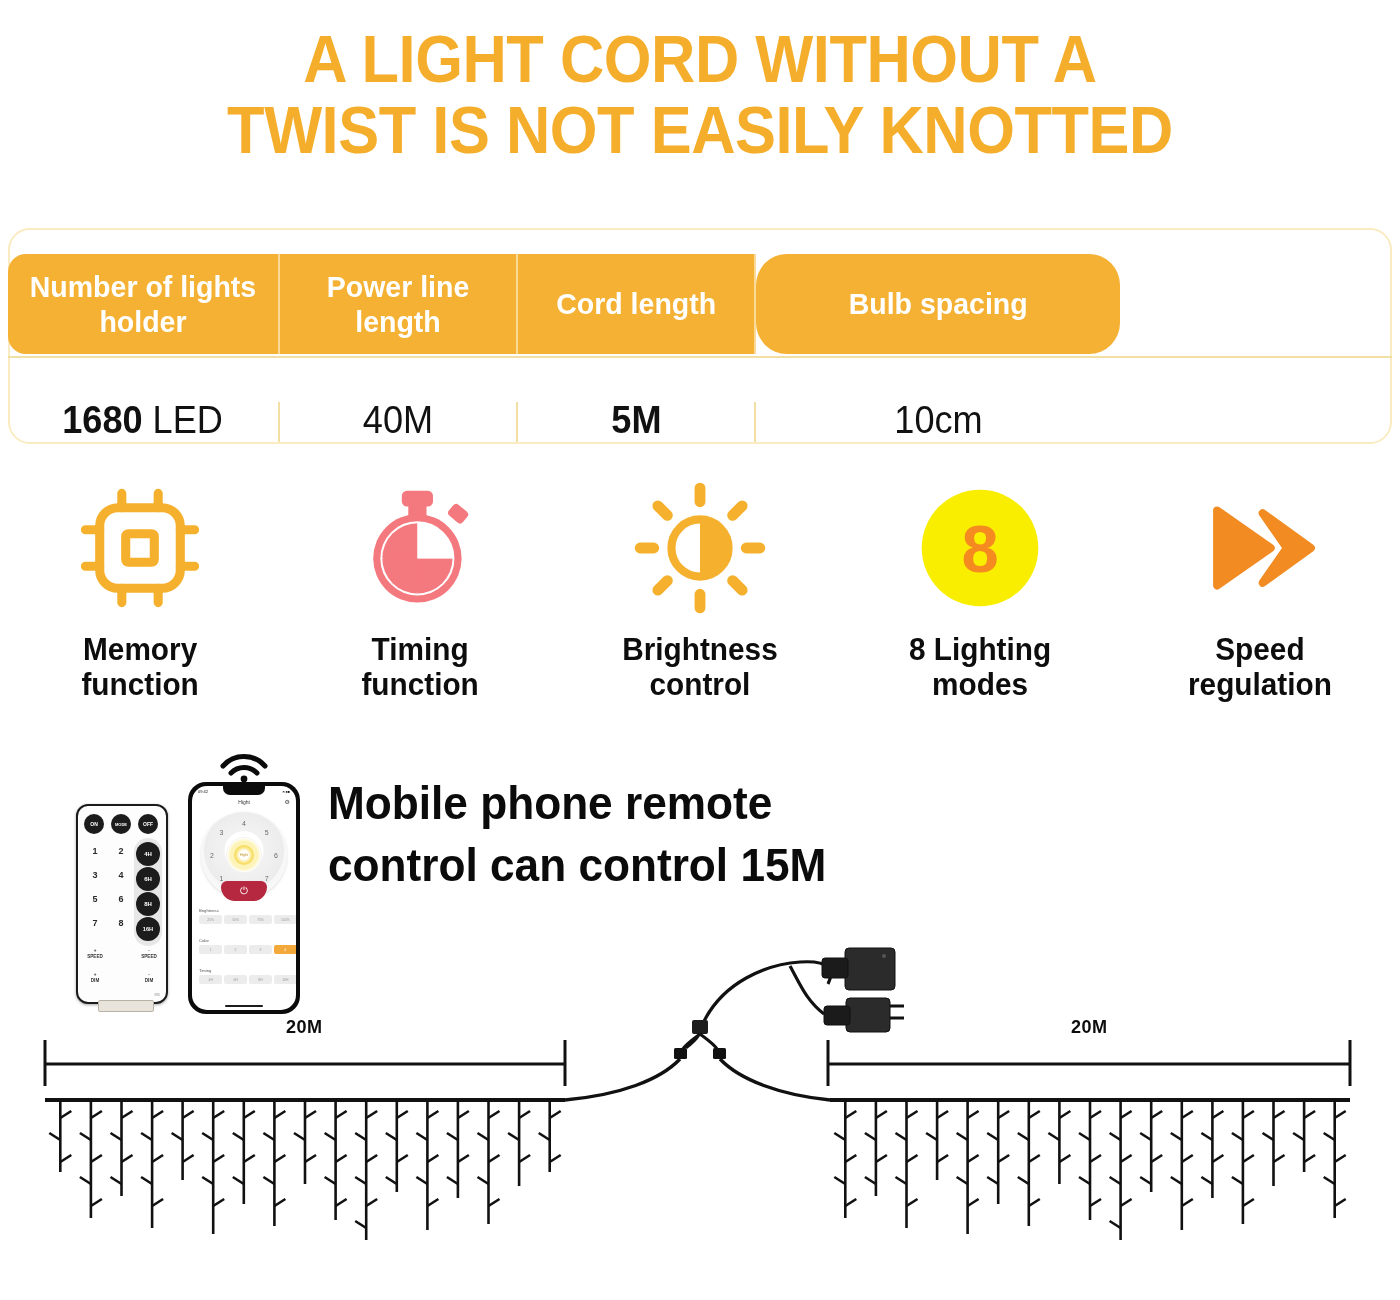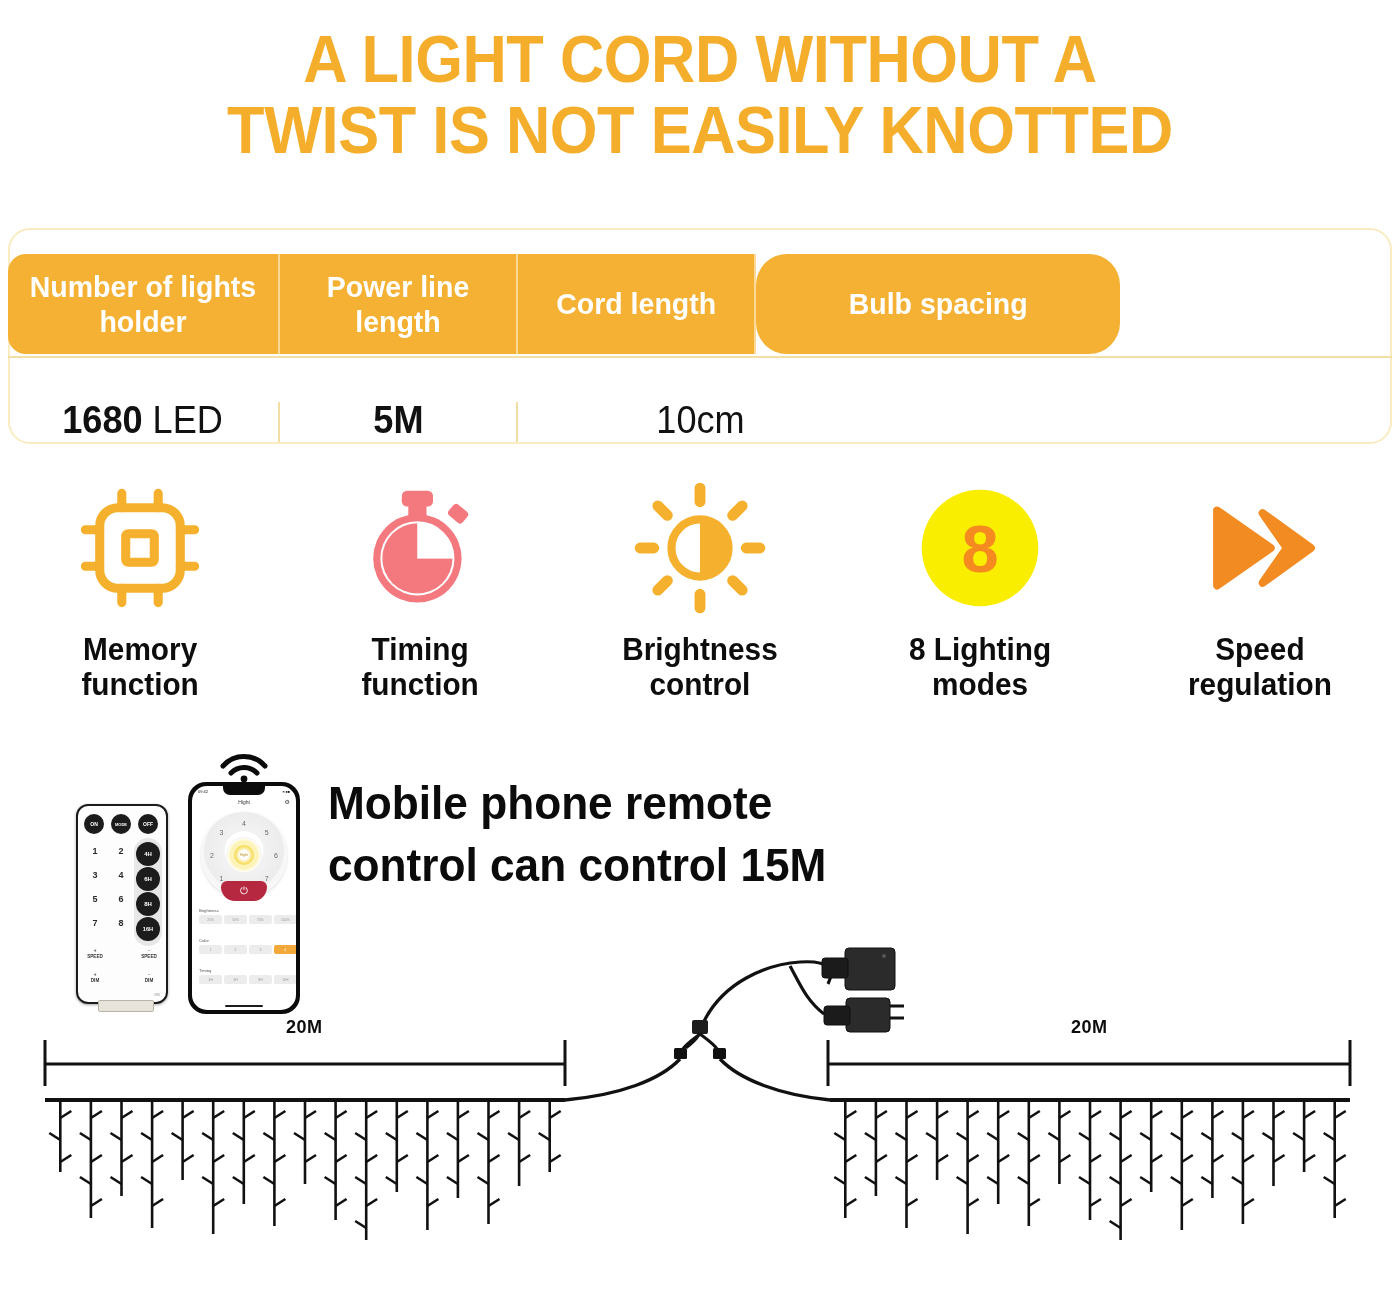--- a/index.html
+++ b/index.html
@@ -200,20 +200,23 @@
         <span>Cord length</span>
       </div>
     <div class="cell c5">
         <span>Bulb spacing</span>
       </div>
   </div>
 
   <div class="spec-body">
     <div class="cell c1">
         <span class="v"><b class="b">1680</b><span> LED</span></span>
+      </div>
+    <div class="cell c2">
+        <span class="v">40M</span>
       </div>
     <div class="cell c3">
         <span class="v">5M</span>
       </div>
     <div class="cell c5">
         <span class="v">10cm</span>
       </div>
   </div>
 
   <div class="features">

